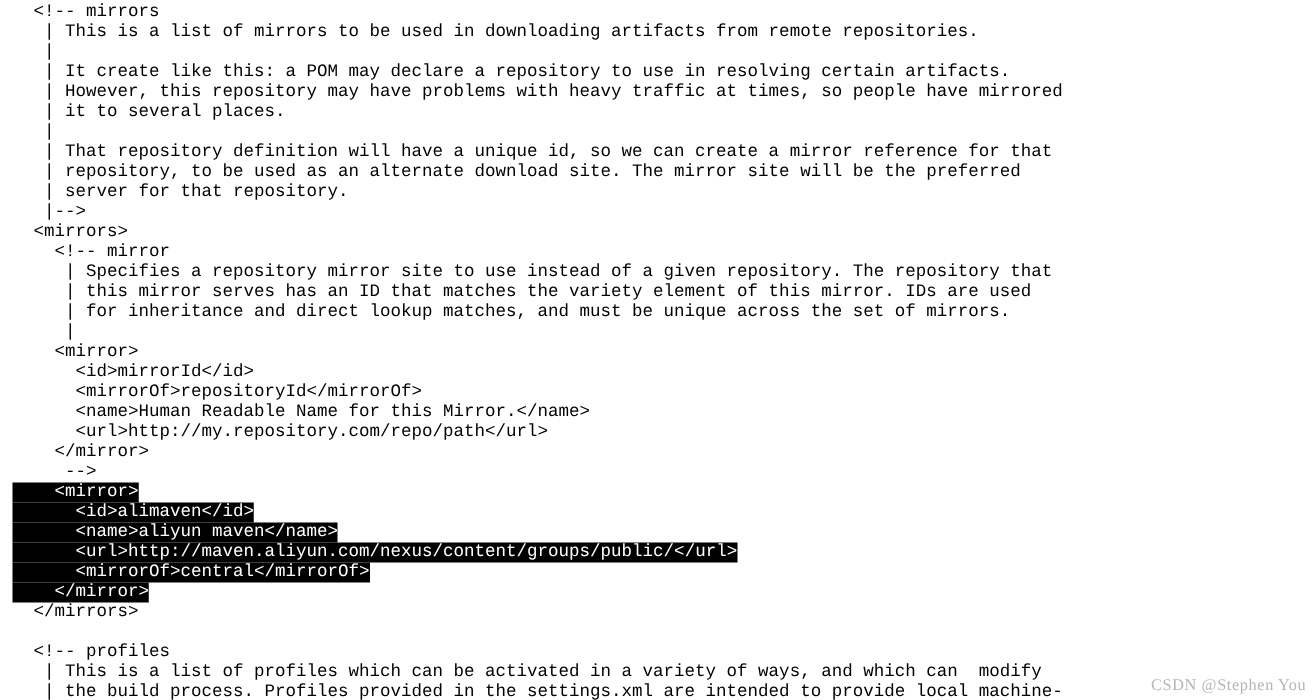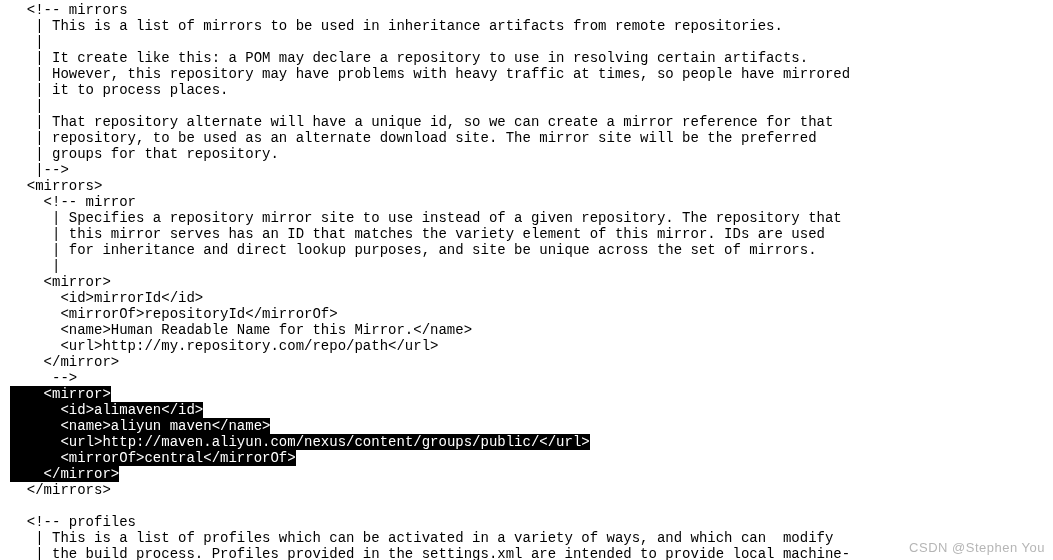--- a/index.html
+++ b/index.html
@@ -24,46 +24,46 @@
     line-height: inherit;
   }
   .hl {
     background: #000000;
     color: #ffffff;
   }
   .watermark {
     position: absolute;
     right: 8px;
     bottom: 4px;
-    font-family: Liberation Sans, sans-serif;
+    font-family: Liberation Serif, serif;
     font-size: 13px;
     color: rgba(120,120,120,0.55);
     letter-spacing: 0.5px;
     pointer-events: none;
   }
 </style>
 </head>
 <body>
 
 <pre><span>  &lt;!-- mirrors</span>
-<span>   | This is a list of mirrors to be used in inheritance artifacts from remote repositories.</span>
+<span>   | This is a list of mirrors to be used in downloading artifacts from remote repositories.</span>
 <span>   |</span>
 <span>   | It create like this: a POM may declare a repository to use in resolving certain artifacts.</span>
 <span>   | However, this repository may have problems with heavy traffic at times, so people have mirrored</span>
-<span>   | it to process places.</span>
+<span>   | it to several places.</span>
 <span>   |</span>
-<span>   | That repository alternate will have a unique id, so we can create a mirror reference for that</span>
+<span>   | That repository definition will have a unique id, so we can create a mirror reference for that</span>
 <span>   | repository, to be used as an alternate download site. The mirror site will be the preferred</span>
-<span>   | groups for that repository.</span>
+<span>   | server for that repository.</span>
 <span>   |--&gt;</span>
 <span>  &lt;mirrors&gt;</span>
 <span>    &lt;!-- mirror</span>
 <span>     | Specifies a repository mirror site to use instead of a given repository. The repository that</span>
 <span>     | this mirror serves has an ID that matches the variety element of this mirror. IDs are used</span>
-<span>     | for inheritance and direct lookup purposes, and site be unique across the set of mirrors.</span>
+<span>     | for inheritance and direct lookup matches, and must be unique across the set of mirrors.</span>
 <span>     |</span>
 <span>    &lt;mirror&gt;</span>
 <span>      &lt;id&gt;mirrorId&lt;/id&gt;</span>
 <span>      &lt;mirrorOf&gt;repositoryId&lt;/mirrorOf&gt;</span>
 <span>      &lt;name&gt;Human Readable Name for this Mirror.&lt;/name&gt;</span>
 <span>      &lt;url&gt;http://my.repository.com/repo/path&lt;/url&gt;</span>
 <span>    &lt;/mirror&gt;</span>
 <span>     --&gt;</span>
 <span class="hl">    </span><span class="hl">&lt;mirror&gt;</span>
 <span class="hl">      </span><span class="hl">&lt;id&gt;alimaven&lt;/id&gt;</span>

